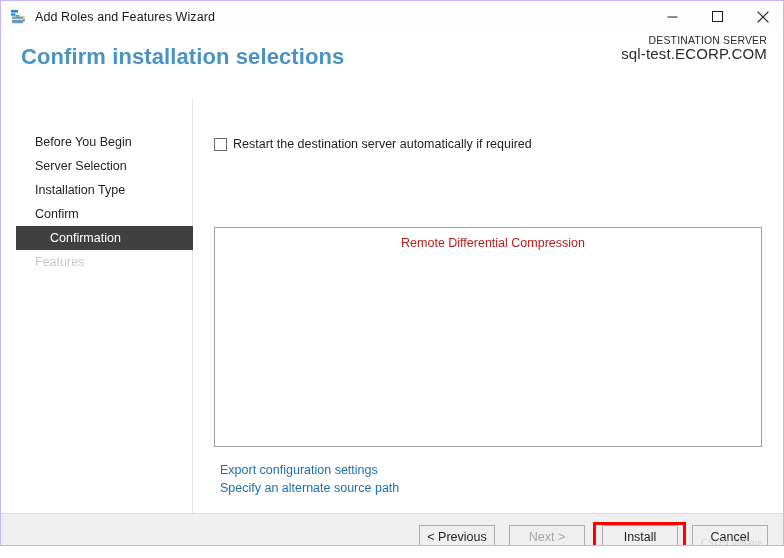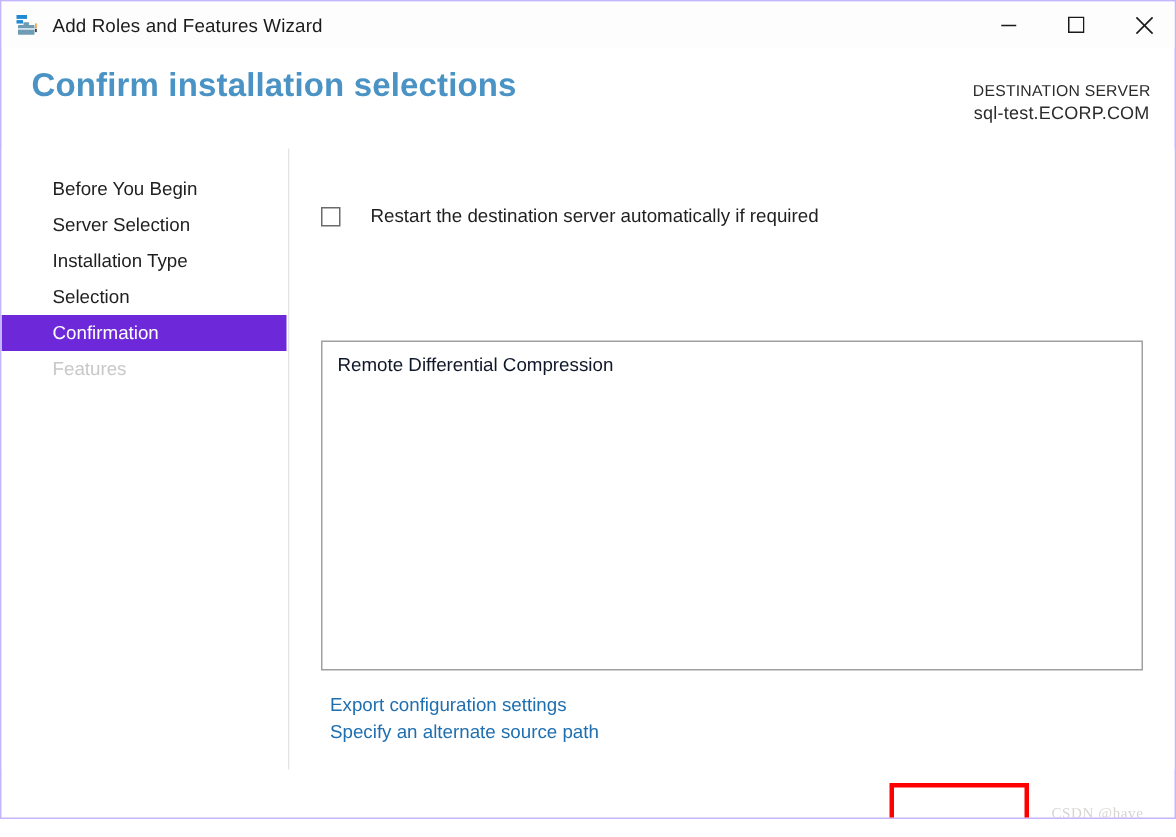--- a/index.html
+++ b/index.html
@@ -72,32 +72,32 @@
     position: absolute;
     left: 20px; top: 12px;
     font-size: 22px;
     color: #4a93c4;
     font-weight: 700;
     letter-spacing: .1px;
     white-space: nowrap;
   }
   .dest-block {
     position: absolute;
-    right: 18px; top: 22px;
-    text-align: center;
+    right: 18px; top: 1px;
+    text-align: right;
     line-height: 14px;
   }
   .dest-label {
     font-size: 10.5px;
     color: #2b2b2b;
     letter-spacing: .15px;
     display: block;
   }
   .dest-value {
-    font-size: 12px;
+    font-size: 15px;
     color: #2b2b2b;
     letter-spacing: .15px;
     display: block;
   }
 
   
   .navpane {
     position: absolute;
     left: 0; top: 98px;
     width: 192px;
@@ -111,23 +111,24 @@
     display: flex;
     align-items: center;
     padding-left: 34px;
     font-size: 12.5px;
     color: #1f1f1f;
     box-sizing: border-box;
     margin-bottom: 0;
     white-space: nowrap;
   }
   .nav-item.selected {
-    background: #6d28d9;
+    background: #404040;
     color: #ffffff;
     width: 190px;
+    margin-left: 15px;
   }
   .nav-item.disabled { color: #c8c8c8; }
 
   
   .content {
     position: absolute;
     left: 192px; top: 98px;
     width: 592px;
     height: 414px;
     background: #ffffff;
@@ -146,21 +147,21 @@
     align-items: center;
   }
   .cbox {
     width: 13px; height: 13px;
     border: 1px solid #6b6b6b;
     background: #ffffff;
     box-sizing: border-box;
     flex: 0 0 auto;
   }
   .restart-label {
-    margin-left: 20px;
+    margin-left: 6px;
     font-size: 12.5px;
     color: #1f1f1f;
     white-space: nowrap;
   }
   .optional-text {
     position: absolute;
     left: 21px; top: 63px;
     width: 552px;
     font-size: 12.5px;
     color: #1f1f1f;
@@ -172,22 +173,23 @@
     width: 548px;
     height: 220px;
     border: 1px solid #a0a0a0;
     background: #ffffff;
     box-sizing: border-box;
     overflow: hidden;
   }
   .list-item {
     padding: 8px 0 0 10px;
     font-size: 12.5px;
-    color: #0f172a;
-    white-space: nowrap;
+    color: #b91c1c;
+    white-space: nowrap;
+    text-align: center;
   }
   .link {
     position: absolute;
     left: 27px;
     font-size: 12.5px;
     color: #1f6fb0;
     text-decoration: none;
     white-space: nowrap;
     cursor: pointer;
   }
@@ -289,31 +291,31 @@
 
   <div class="header">
     <div class="page-title">Confirm installation selections</div>
     <div class="dest-block">
       <span class="dest-label">DESTINATION SERVER</span>
       <span class="dest-value">sql-test.ECORP.COM</span>
     </div>
   </div>
 
   <div class="navpane">
-    <div class="nav-item" style="margin-top:15px">
+    <div class="nav-item" style="margin-top:31px">
       <span>Before You Begin</span>
     </div>
     <div class="nav-item">
       <span>Server Selection</span>
     </div>
     <div class="nav-item">
       <span>Installation Type</span>
     </div>
     <div class="nav-item">
-      <span>Selection</span>
+      <span>Confirm</span>
     </div>
     <div class="nav-item selected">
       <span>Confirmation</span>
     </div>
     <div class="nav-item disabled">
       <span>Features</span>
     </div>
   </div>
 
   <div class="content">
@@ -326,17 +328,23 @@
 
 
     <div class="listbox">
       <div class="list-item">Remote Differential Compression</div>
     </div>
 
     <a class="link link-export">Export configuration settings</a>
     <a class="link link-altpath">Specify an alternate source path</a>
   </div>
 
+  <div class="footer">
+    <div class="btn btn-previous">&lt; Previous</div>
+    <div class="btn btn-next disabled">Next &gt;</div>
+    <div class="btn btn-install">Install</div>
+    <div class="btn btn-cancel">Cancel</div>
+  </div>
 
   <div class="highlight-box"></div>
   <div class="watermark">CSDN @have</div>
 
 </div>
 
 </body></html>

